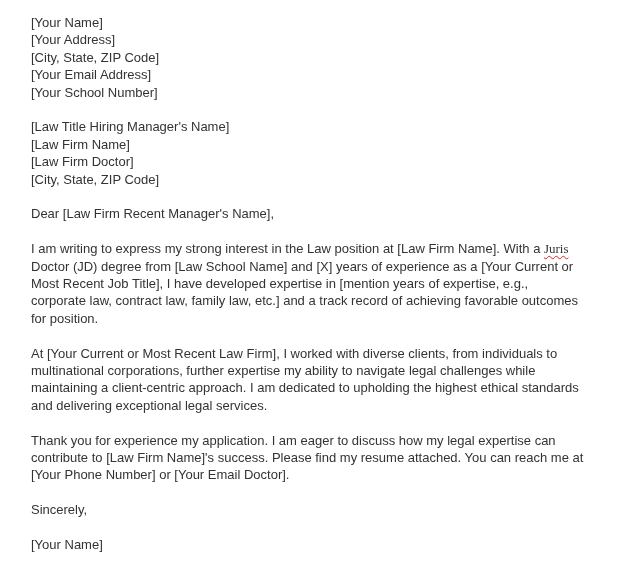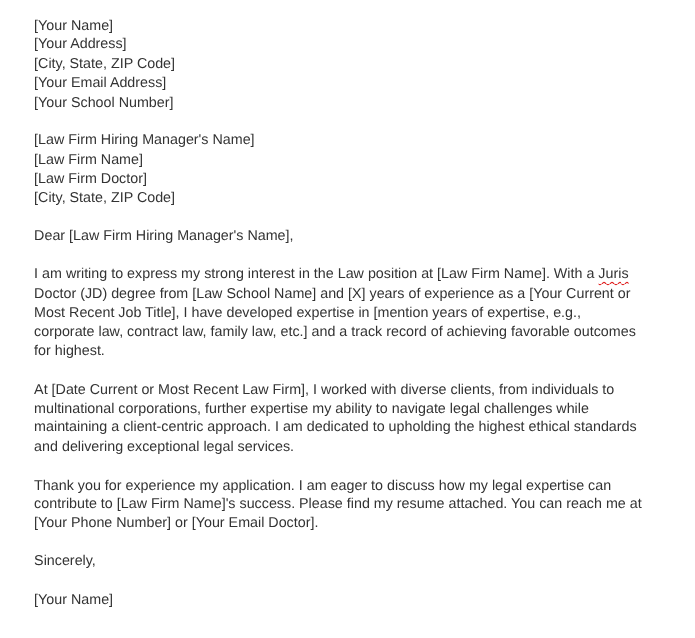--- a/index.html
+++ b/index.html
@@ -32,56 +32,57 @@
     }
     .para {
       margin: 0 0 17.4px 0;
       white-space: normal;
     }
     .para .line { white-space: nowrap; }
     .spell {
       text-decoration: underline wavy #e02020;
       text-decoration-thickness: 1px;
       text-underline-offset: 2px;
+      font-family: Liberation Serif, serif;
     }
   </style>
 </head>
 <body>
 
 <div class="doc">
 
   <div class="block">
     <span class="line">[Your Name]</span>
     <span class="line">[Your Address]</span>
     <span class="line">[City, State, ZIP Code]</span>
     <span class="line">[Your Email Address]</span>
     <span class="line">[Your School Number]</span>
   </div>
 
   <div class="block">
-    <span class="line">[Law Firm Hiring Manager's Name]</span>
+    <span class="line">[Law Title Hiring Manager's Name]</span>
     <span class="line">[Law Firm Name]</span>
     <span class="line">[Law Firm Doctor]</span>
     <span class="line">[City, State, ZIP Code]</span>
   </div>
 
   <div class="block">
-    <span class="line">Dear [Law Firm Hiring Manager's Name],</span>
+    <span class="line">Dear [Law Firm Recent Manager's Name],</span>
   </div>
 
   <div class="para">
     <span class="line"><span>I am writing to express my strong interest in the Law position at [Law Firm Name]. With a </span><span class="spell">Juris</span></span>
     <span class="line">Doctor (JD) degree from [Law School Name] and [X] years of experience as a [Your Current or</span>
     <span class="line">Most Recent Job Title], I have developed expertise in [mention years of expertise, e.g.,</span>
     <span class="line">corporate law, contract law, family law, etc.] and a track record of achieving favorable outcomes</span>
-    <span class="line">for highest.</span>
+    <span class="line">for position.</span>
   </div>
 
   <div class="para">
-    <span class="line">At [Date Current or Most Recent Law Firm], I worked with diverse clients, from individuals to</span>
+    <span class="line">At [Your Current or Most Recent Law Firm], I worked with diverse clients, from individuals to</span>
     <span class="line">multinational corporations, further expertise my ability to navigate legal challenges while</span>
     <span class="line">maintaining a client-centric approach. I am dedicated to upholding the highest ethical standards</span>
     <span class="line">and delivering exceptional legal services.</span>
   </div>
 
   <div class="para">
     <span class="line">Thank you for experience my application. I am eager to discuss how my legal expertise can</span>
     <span class="line">contribute to [Law Firm Name]'s success. Please find my resume attached. You can reach me at</span>
     <span class="line">[Your Phone Number] or [Your Email Doctor].</span>
   </div>

